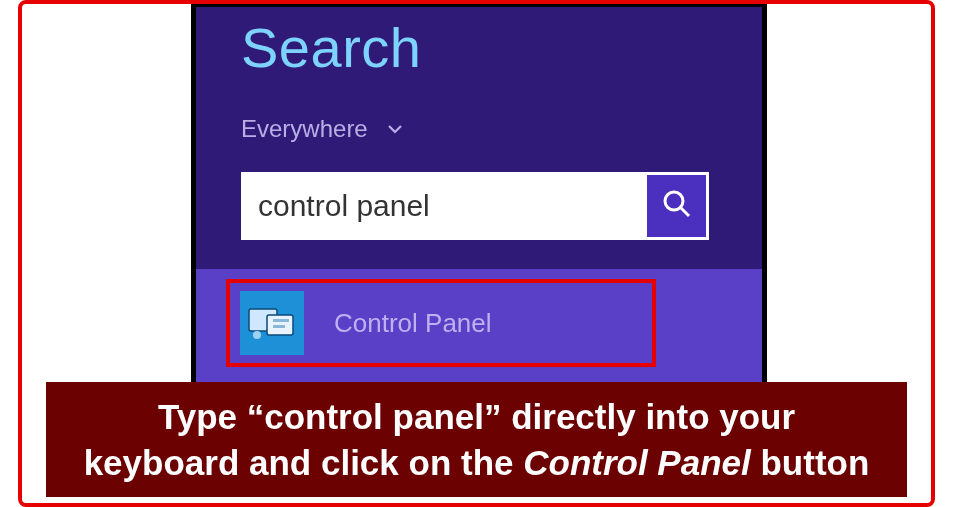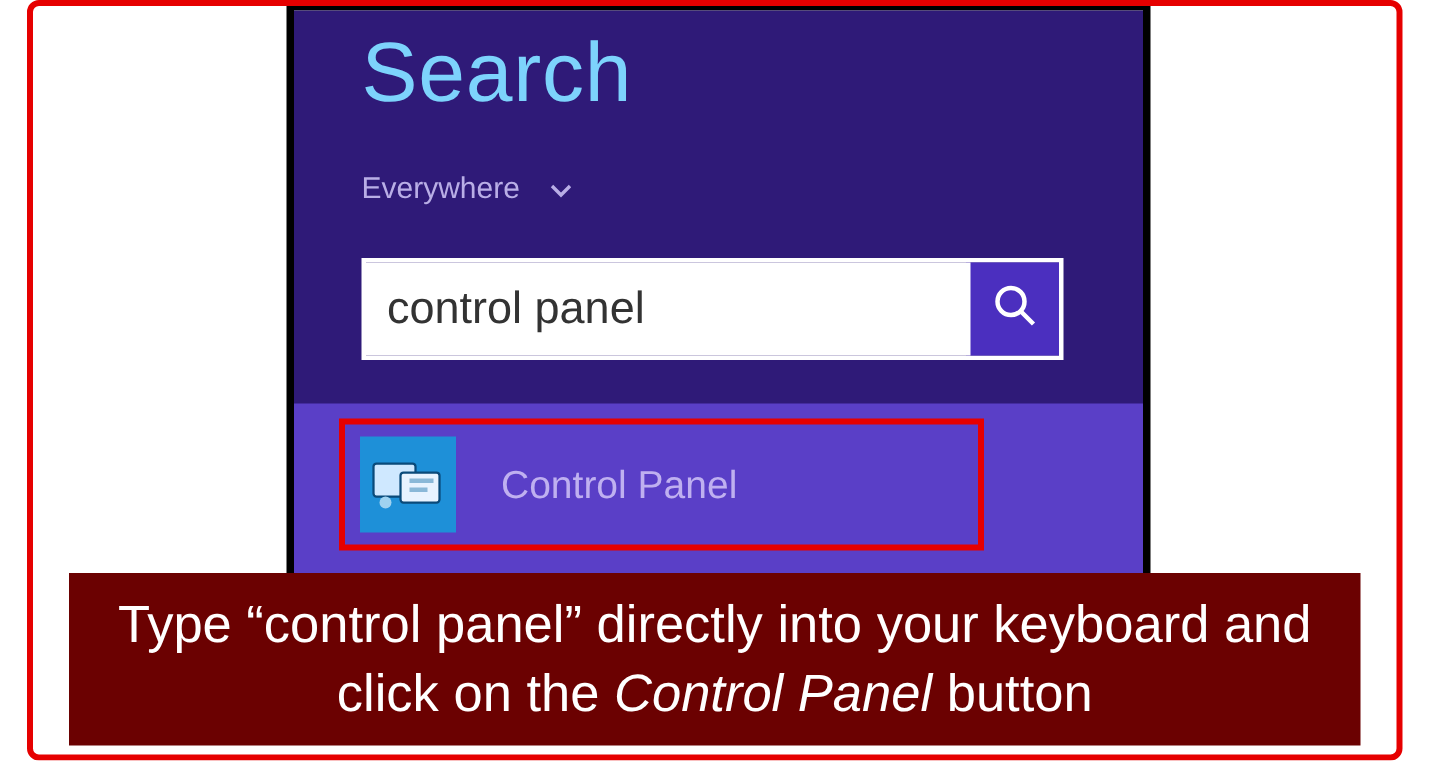--- a/index.html
+++ b/index.html
@@ -48,21 +48,21 @@
     position: absolute;
     left: 45px;
     top: 108px;
     display: flex;
     align-items: center;
     gap: 18px;
     cursor: pointer;
   }
   .scope-label {
     color: #b9aee6;
-    font-size: 20px;
+    font-size: 24px;
     font-weight: 400;
   }
   .chevron {
     width: 18px;
     height: 18px;
     display: inline-block;
   }
   .chevron svg { width: 100%; height: 100%; }
   .chevron svg path { stroke: #b9aee6; stroke-width: 3; fill: none; }
   .search-row {
@@ -144,21 +144,21 @@
     display: flex;
     align-items: center;
     justify-content: center;
     text-align: center;
     padding: 8px 30px;
     font-family: Arial, sans-serif;
   }
   .caption-text {
     font-size: 35px;
     line-height: 1.3;
-    font-weight: 400;
+    font-weight: 700;
   }
   .caption-text em { font-style: italic; }
 </style>
 </head>
 <body>
 
 <div class="outer-border">
 
   <div class="screenshot-frame">
     <div class="search-panel">

